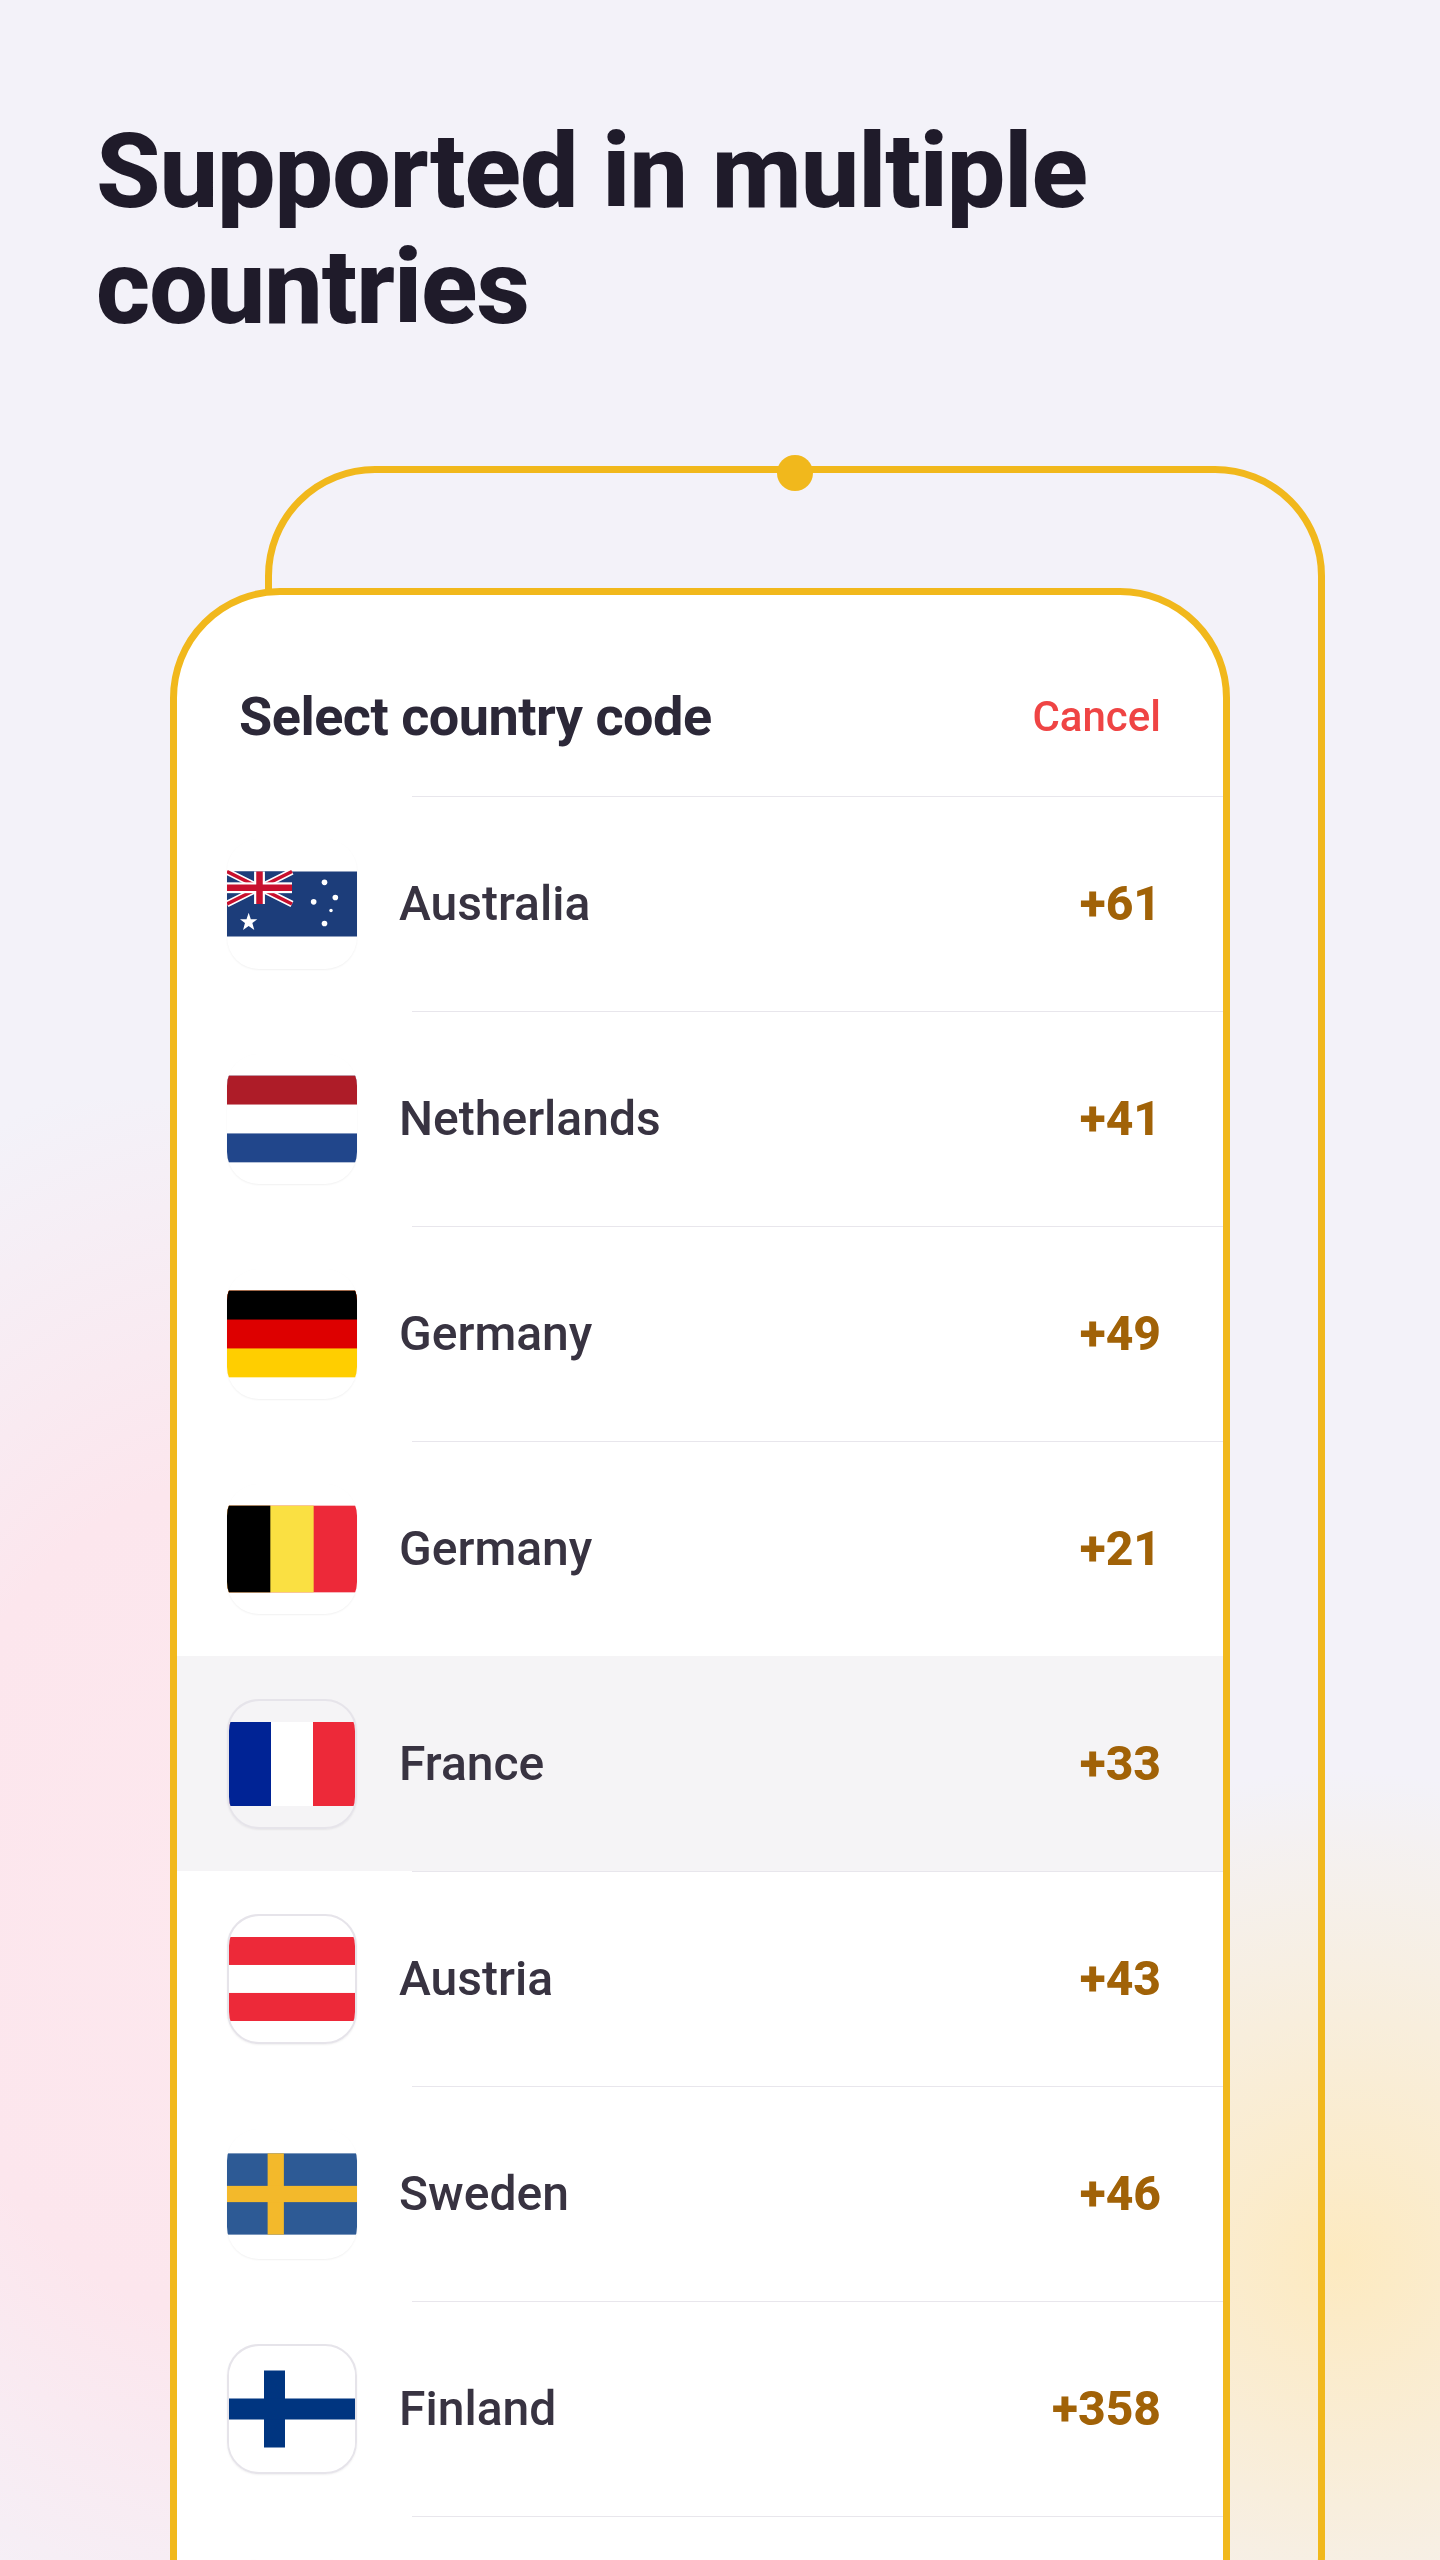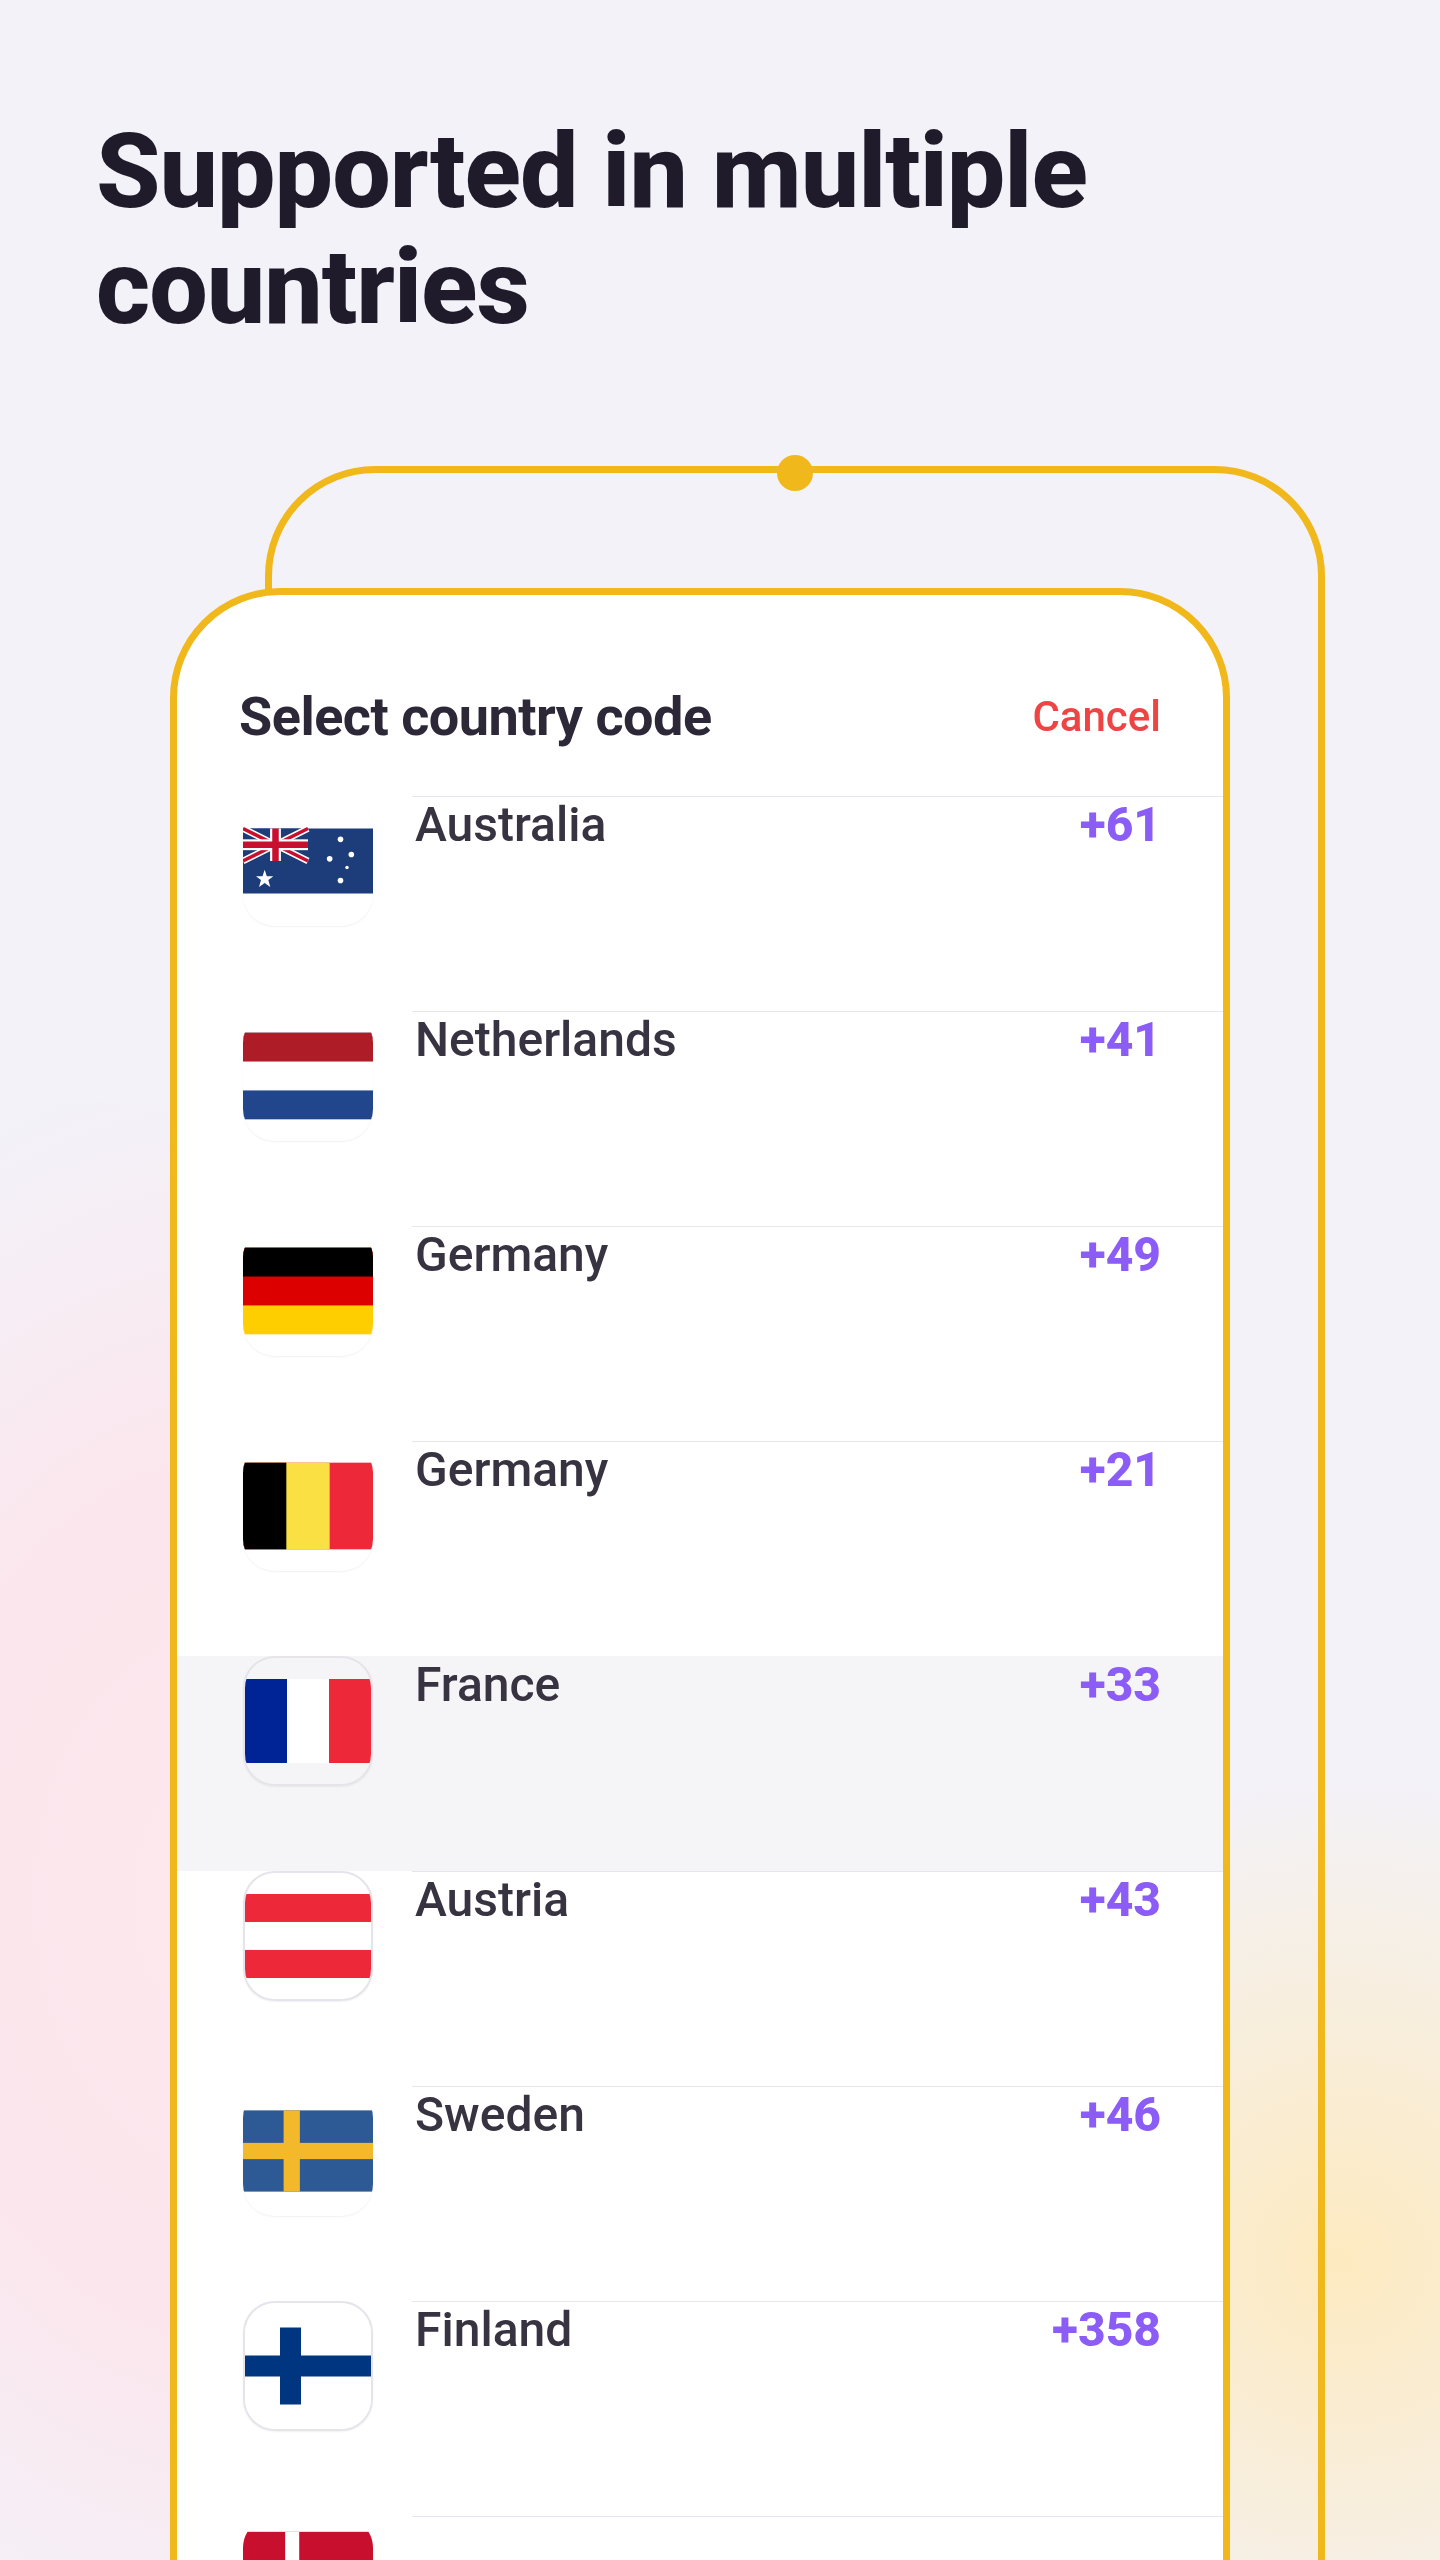--- a/index.html
+++ b/index.html
@@ -102,22 +102,23 @@
     font-weight: 500;
     color: #ef4444;
   }
 
   .list {
     display: flex;
     flex-direction: column;
   }
   .row {
     display: flex;
+    align-items: center;
     height: 215px;
-    padding-left: 66px;
+    padding-left: 50px;
     padding-right: 62px;
     position: relative;
   }
   .row.selected {
     background: #f5f4f6;
   }
   .row .divider {
     position: absolute;
     left: 235px;
     right: 0;
@@ -142,21 +143,21 @@
   .country-name {
     margin-left: 42px;
     font-size: 48px;
     font-weight: 500;
     color: #383341;
     flex: 1;
   }
   .code {
     font-size: 48px;
     font-weight: 800;
-    color: #8b5cf6;
+    color: #a16207;
   }
 
   
   .flag { position:absolute; inset:0; }
 
 </style>
 </head>
 <body>
 
 <div class="bg-pink"></div>

